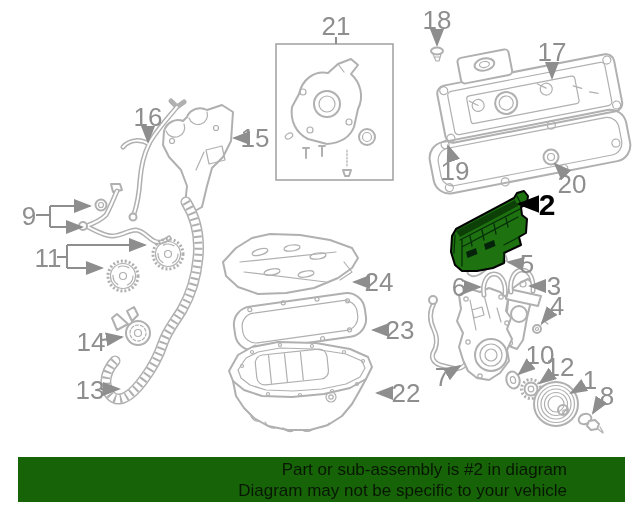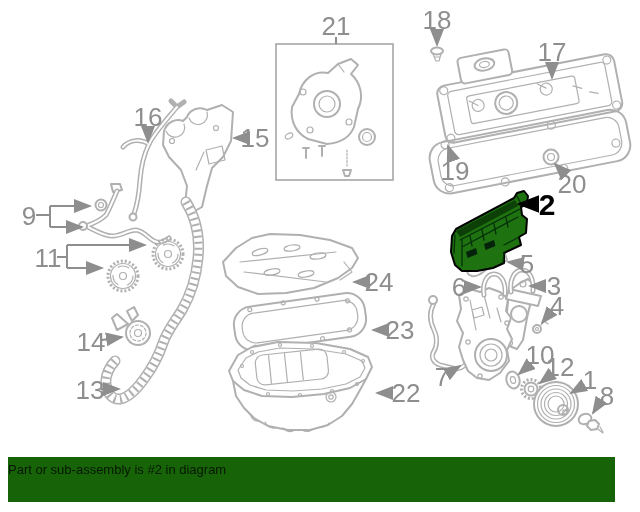--- a/index.html
+++ b/index.html
@@ -21,23 +21,23 @@
   .hl{fill:var(--highlight-green);stroke:#000;stroke-width:2;stroke-linejoin:round;}
   .hlshade{fill:var(--highlight-shade);stroke:none;}
   .hlline{fill:none;stroke:#06300a;stroke-width:1.3;stroke-linecap:round;}
   .hlslot{fill:#05230a;stroke:none;}
   
   .lbl{font-family:"Liberation Sans",sans-serif;font-size:26px;fill:var(--label-gray);text-anchor:middle;}
   .lblhl{font-family:"Liberation Sans",sans-serif;font-size:30px;font-weight:bold;fill:#000;text-anchor:middle;}
   .leader{stroke:var(--label-gray);stroke-width:2;fill:none;}
   .leaderb{stroke:#000;stroke-width:2.5;fill:none;}
   
-  .banner{position:absolute;left:8px;top:457px;width:607px;height:45px;
+  .banner{position:absolute;left:18px;top:457px;width:607px;height:45px;
     background:var(--banner-green);box-sizing:border-box;
-    color:#081703;text-align:left;font-size:13px;line-height:21px;
+    color:#081703;text-align:right;font-size:17px;line-height:21px;
     padding-top:2px;padding-right:58px;}
 </style>
 </head>
 <body>
 
 <div id="stage">
 <svg width="640" height="512" viewBox="0 0 640 512">
   <defs>
     <marker id="ag" markerWidth="9" markerHeight="8" refX="8" refY="3.5" orient="auto">
       <path d="M0,0 L9,3.5 L0,7 Z" fill="#8e8e8e"></path>
@@ -332,14 +332,15 @@
     <text class="lbl" x="572" y="193">20</text>
     <text class="lbl" x="336" y="35">21</text>
     <text class="lbl" x="406" y="402">22</text>
     <text class="lbl" x="400" y="339">23</text>
     <text class="lbl" x="379" y="291">24</text>
   </g>
 </svg>
 
   <div class="banner">
     <div>Part or sub-assembly is #2 in diagram</div>
+    <div>Diagram may not be specific to your vehicle</div>
   </div>
 </div>
 
 </body></html>

